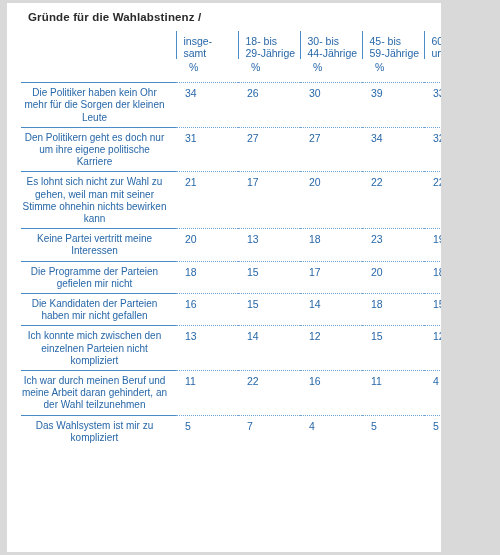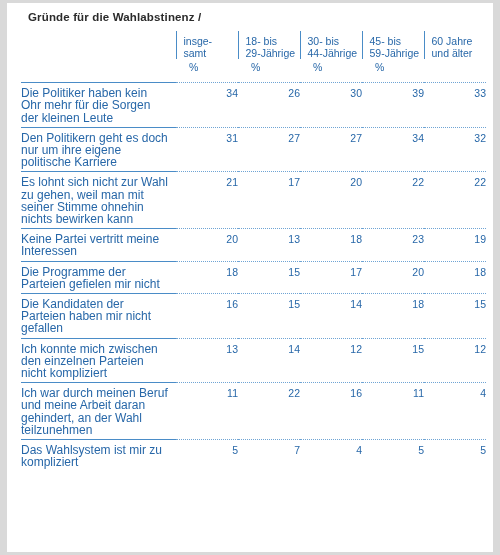--- a/index.html
+++ b/index.html
@@ -12,21 +12,21 @@
     width: 500px;
     height: 555px;
     overflow: hidden;
     font-family: "Liberation Sans", "DejaVu Sans", sans-serif;
   }
 
   .page {
     position: absolute;
     left: 7px;
     top: 3px;
-    width: 486px;
+    width: 434px;
     height: 549px;
     background: #ffffff;
     box-sizing: border-box;
     overflow: hidden;
     padding-left: 28px;
   }
 
   .title {
     position: absolute;
     left: 21px;
@@ -102,31 +102,32 @@
     padding: 0;
     vertical-align: top;
     color: #2767a8;
   }
 
   td.lbl {
     padding-top: 4px;
     padding-bottom: 3px;
     padding-right: 8px;
     line-height: 12.2px;
-    font-size: 12px;
+    font-size: 10px;
     border-bottom: 1.4px solid #4a8cc7;
+    text-align: center;
   }
 
   td.val {
     padding-top: 4px;
     padding-bottom: 3px;
     padding-left: 9px;
     font-size: 10.5px;
     border-bottom: 1.2px dotted #6fa4d4;
-    text-align: right;
+    text-align: left;
   }
 
   tbody tr:last-child td.lbl,
   tbody tr:last-child td.val {
     border-bottom: none;
   }
 </style>
 </head>
 <body>
 

